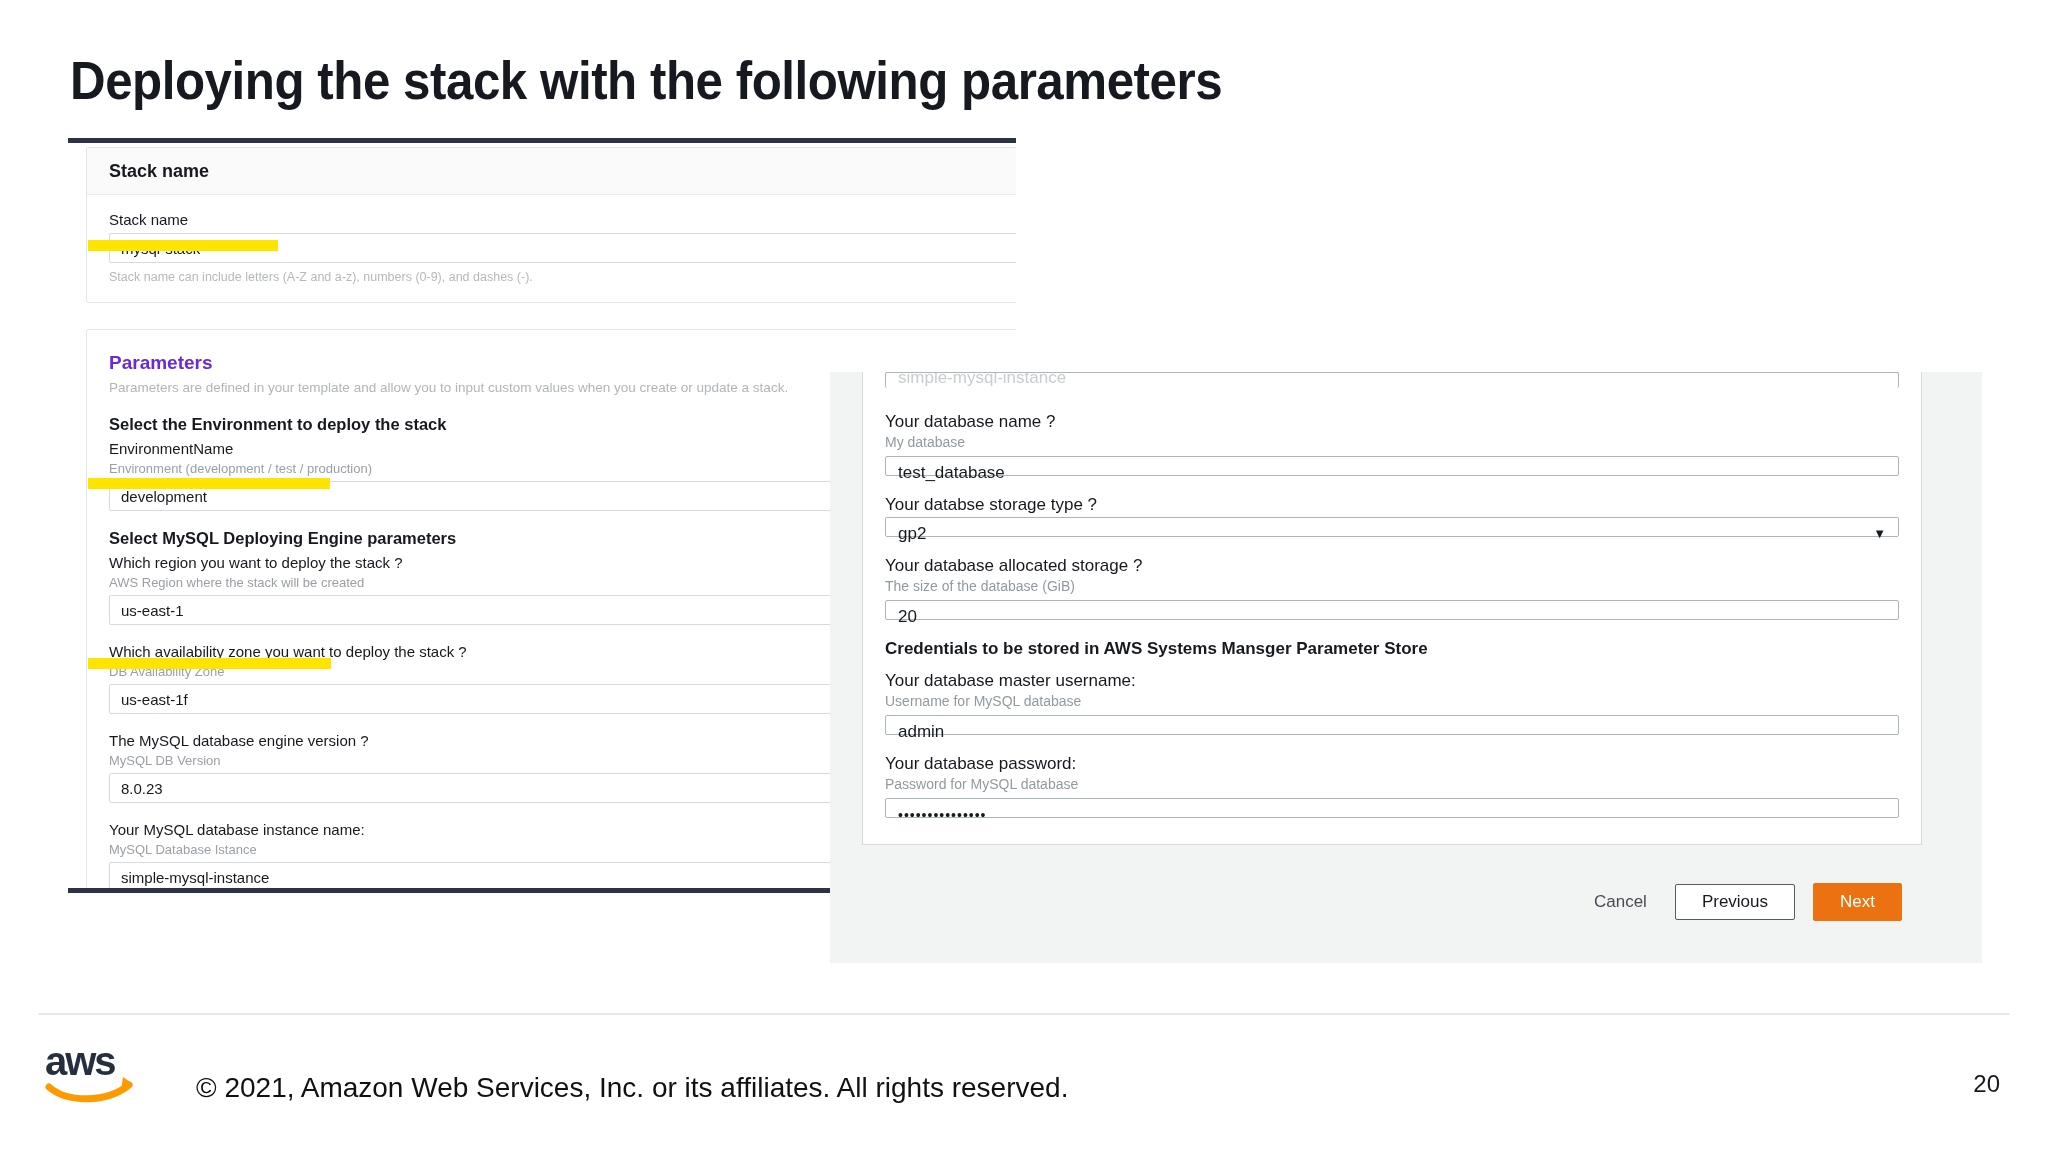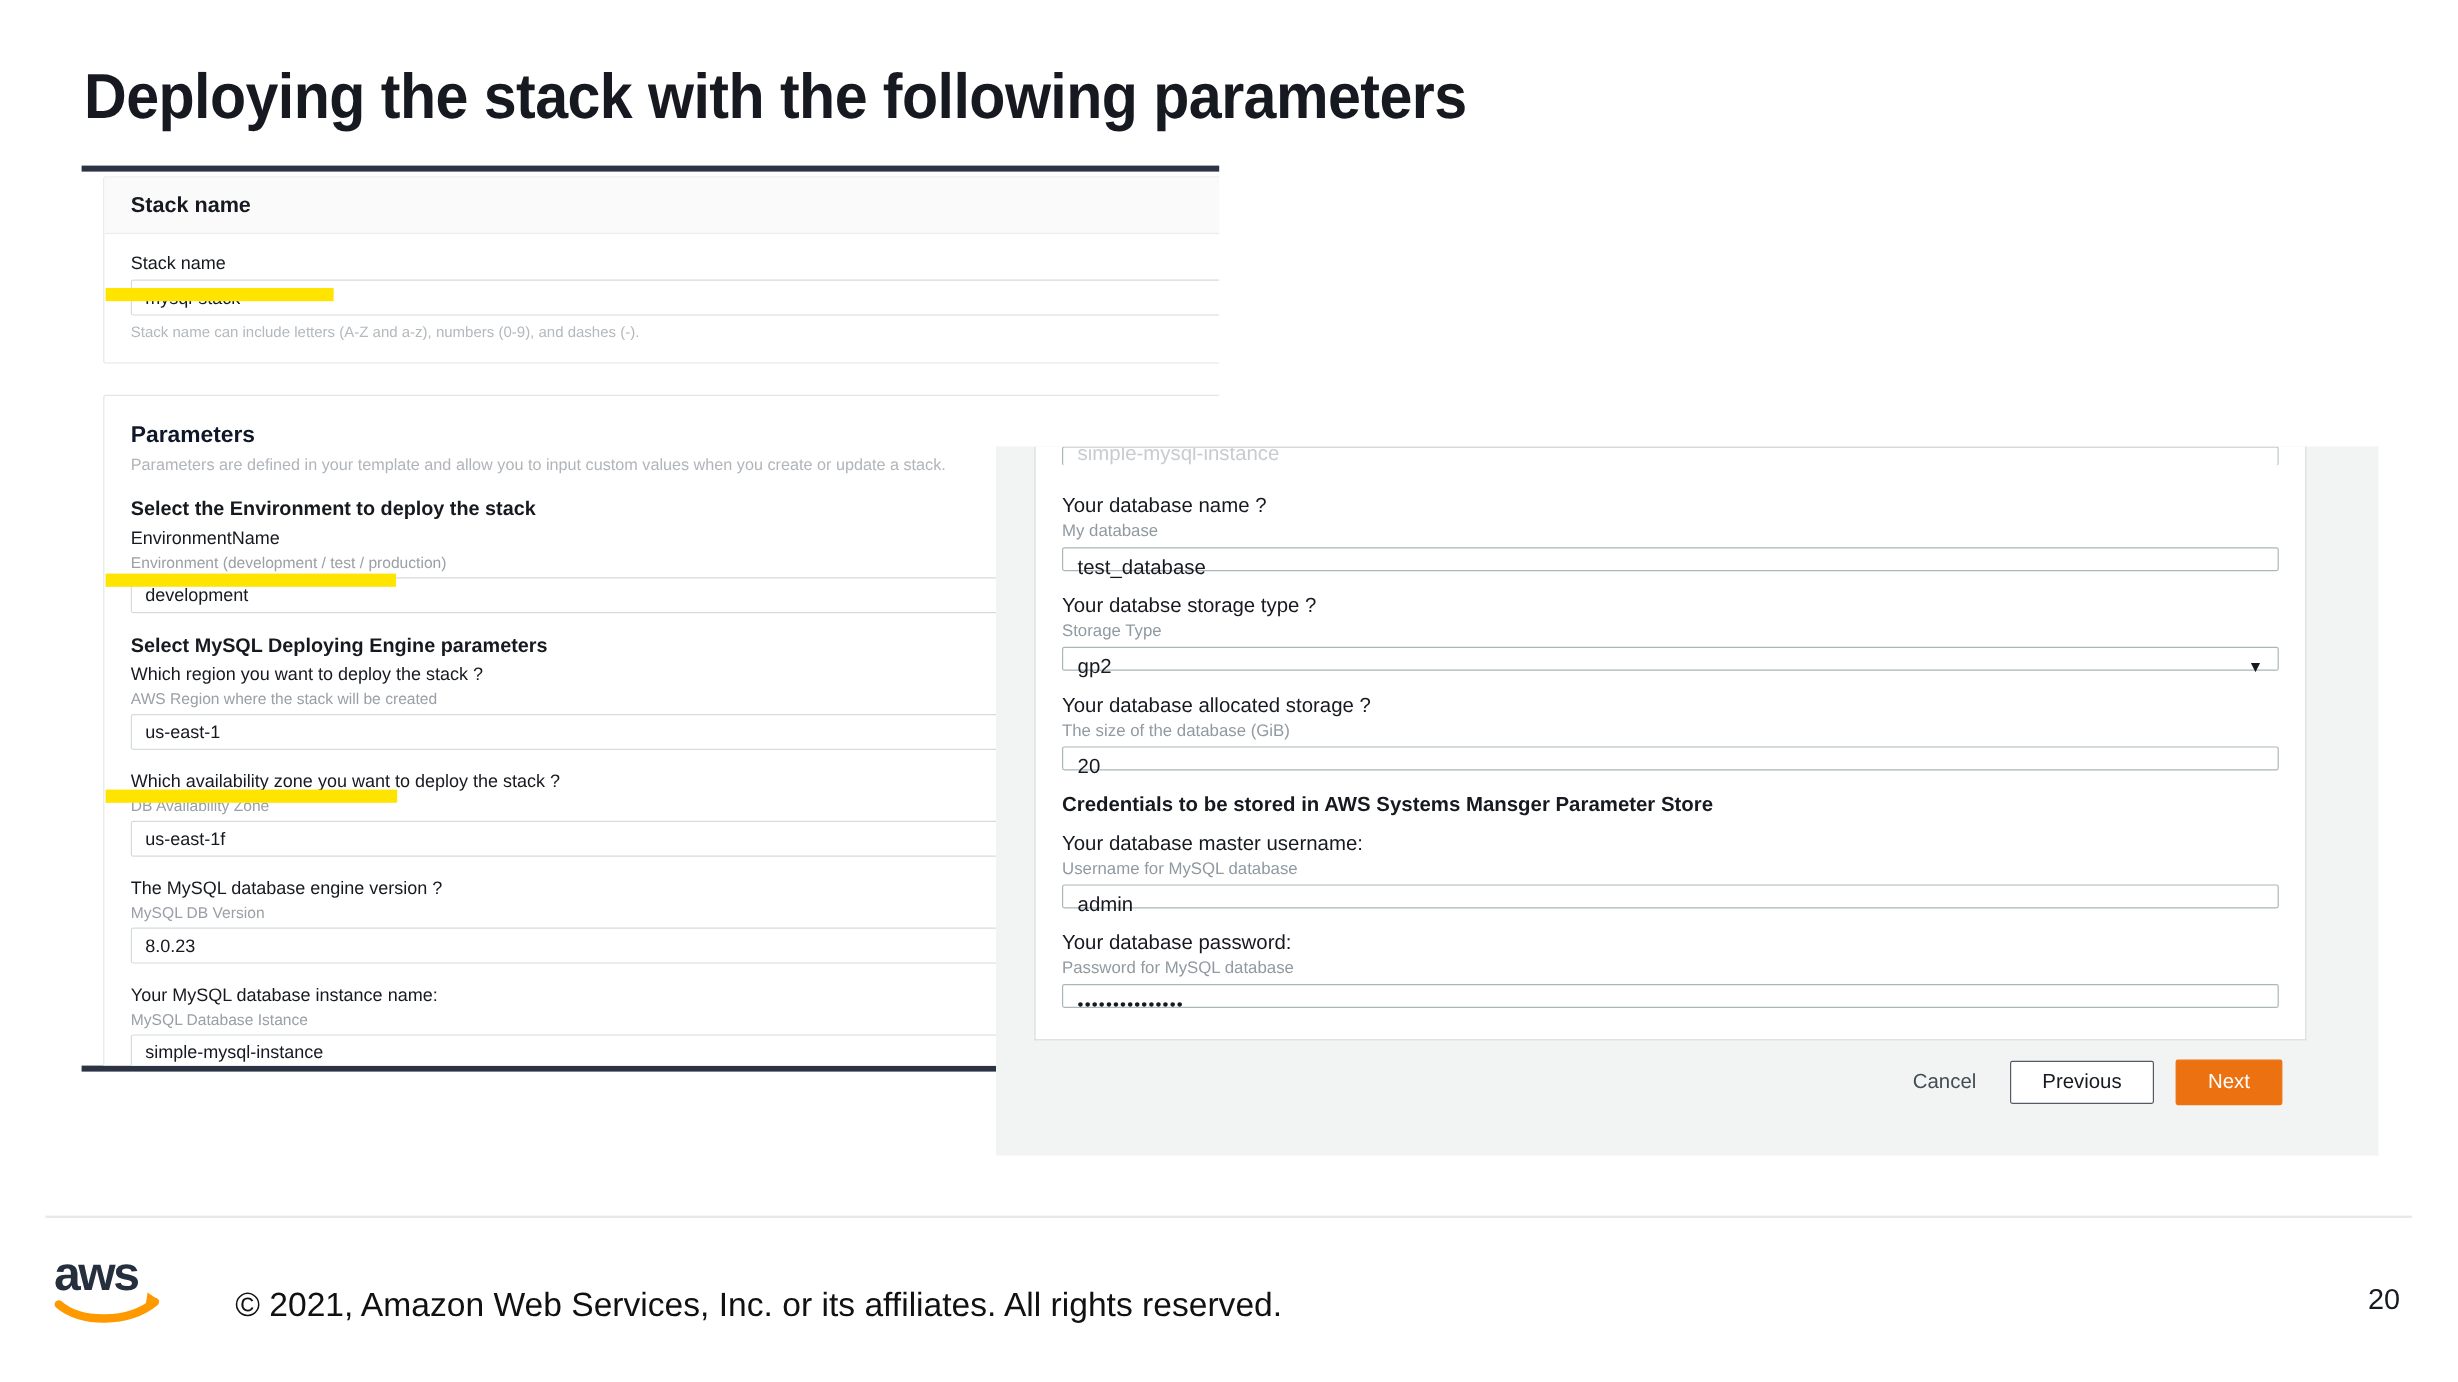--- a/index.html
+++ b/index.html
@@ -87,21 +87,21 @@
     color: #b4b9bd;
     margin-top: 7px;
   }
 
   .params-head {
     padding: 22px 22px 10px 22px;
   }
   .params-title {
     font-size: 19px;
     font-weight: bold;
-    color: #0f172a;
+    color: #6d28d9;
     margin-bottom: 6px;
   }
   .params-sub {
     font-size: 13.5px;
     color: #b0b5ba;
   }
 
   .section-h {
     font-size: 16.5px;
     font-weight: bold;
@@ -332,21 +332,20 @@
     <div class="r-input clipped">simple-mysql-instance</div>
 
     <div class="r-group" style="margin-top:24px;">
       <div class="r-label">Your database name ?</div>
       <div class="r-hint">My database</div>
       <div class="r-input">test_database</div>
     </div>
 
     <div class="r-group">
       <div class="r-label">Your databse storage type ?</div>
-      <div class="r-hint">Storage Type</div>
       <div class="r-input">
         <span>gp2</span>
         <span class="r-select-caret">▼</span>
       </div>
     </div>
 
     <div class="r-group">
       <div class="r-label">Your database allocated storage ?</div>
       <div class="r-hint">The size of the database (GiB)</div>
       <div class="r-input">20</div>

